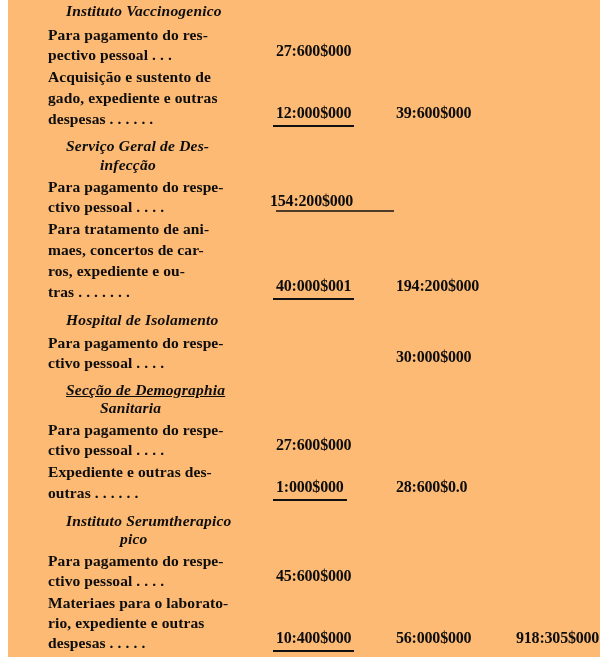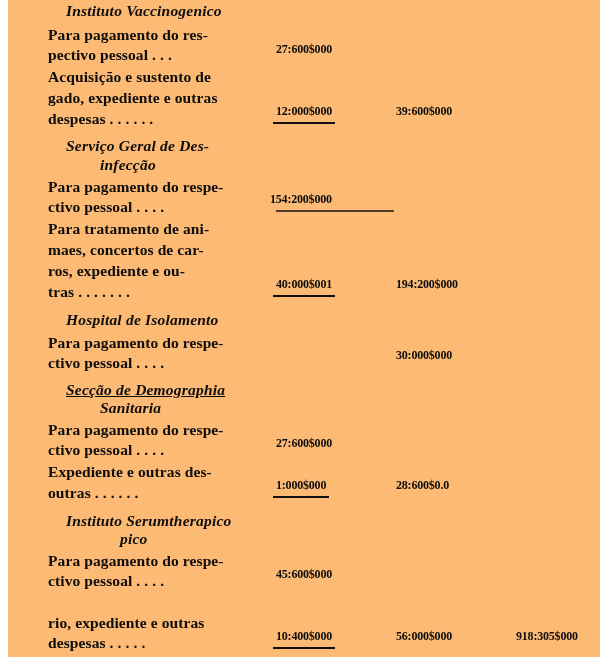--- a/index.html
+++ b/index.html
@@ -38,21 +38,21 @@
     position: absolute;
     left: 40px;
     font-weight: 700;
     font-size: 15.5px;
     letter-spacing: 0.1px;
     white-space: nowrap;
   }
   .amount {
     position: absolute;
     font-weight: 700;
-    font-size: 12px;
+    font-size: 16px;
     letter-spacing: -0.2px;
     white-space: nowrap;
   }
   .col1 { left: 268px; }
   .col2 { left: 388px; }
   .col3 { left: 508px; }
   .ruled::after {
     content: "";
     position: absolute;
     left: -3px;
@@ -117,19 +117,20 @@
   <div class="amount col1 ruled" style="top:478px;">1:000$000</div>
   <div class="amount col2" style="top:478px;">28:600$0.0</div>
 
   <div class="section-head" style="top:512px;">Instituto    Serumtherapico</div>
   <div class="section-head" style="left:112px; top:530px;">pico</div>
 
   <div class="label" style="top:552px;">Para pagamento do respe-</div>
   <div class="label" style="top:572px;">ctivo pessoal .  .  .  .</div>
   <div class="amount col1" style="top:567px;">45:600$000</div>
 
+  <div class="label" style="top:594px;">Materiaes para o laborato-</div>
   <div class="label" style="top:614px;">rio, expediente e outras</div>
   <div class="label" style="top:634px;">despesas   .   .   .   .   .</div>
   <div class="amount col1 ruled" style="top:629px;">10:400$000</div>
   <div class="amount col2" style="top:629px;">56:000$000</div>
   <div class="amount col3" style="top:629px;">918:305$000</div>
 
 </div>
 
 </body></html>

